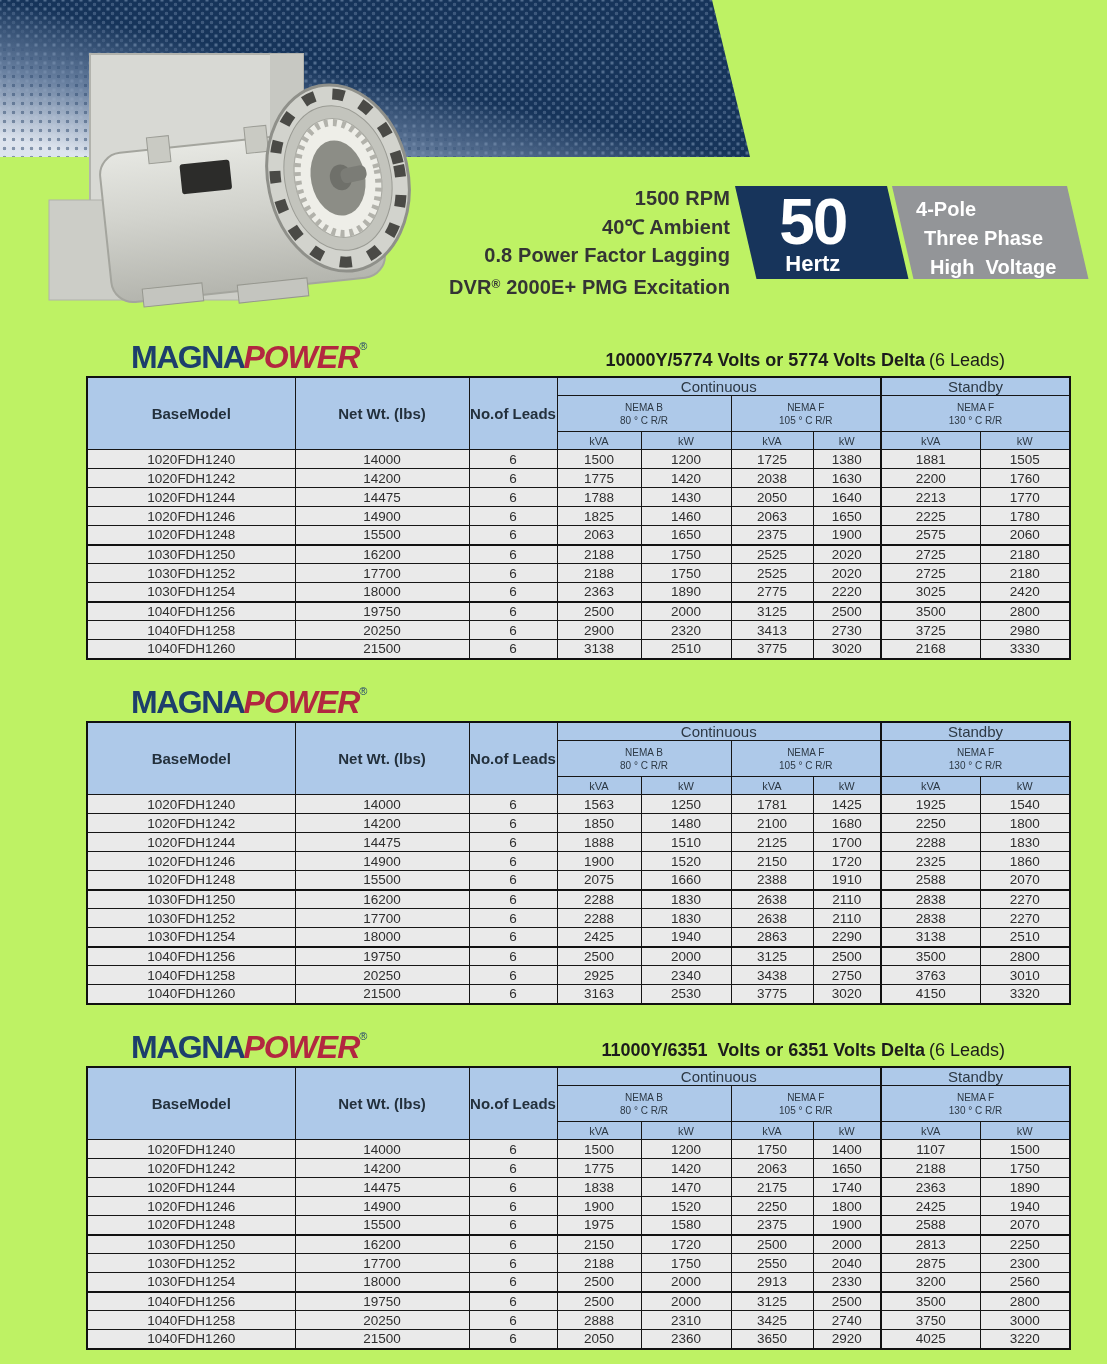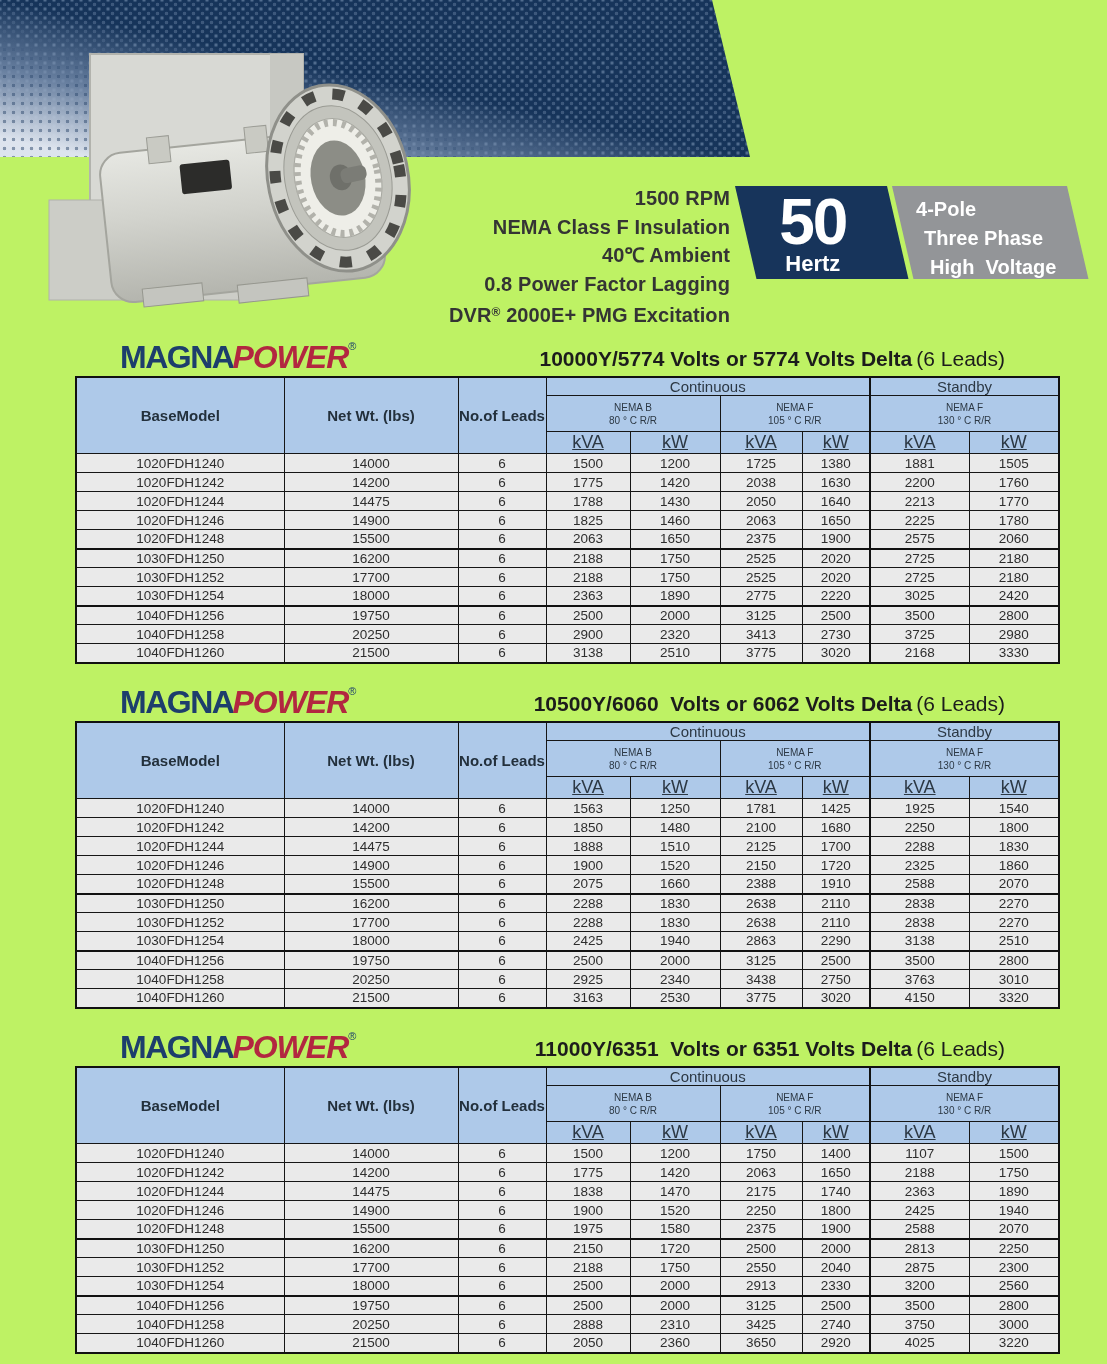--- a/index.html
+++ b/index.html
@@ -41,40 +41,40 @@
   .freq-value { display:block; text-align:center; color:#fff; font-size:64px; font-weight:800;
                 letter-spacing:-2px; line-height:56px; margin-top:8px; }
   .freq-unit  { display:block; text-align:center; color:#fff; font-size:22px; font-weight:700; margin-top:1px; }
   .badge-pole { left:892px; width:175px; background:#939598; }
   .pole-line { color:#fff; font-size:20px; font-weight:700; line-height:29px; white-space:pre; }
   .pole-line.l0 { margin-left:22px; margin-top:9px; }
   .pole-line.l1 { margin-left:30px; }
   .pole-line.l2 { margin-left:36px; }
 
   
-  .tsec { position:absolute; left:0; width:1107px; }
+  .tsec { position:absolute; left:0; width:1107px;padding-left:11px; }
   .tsec1 { top:333px; } .tsec2 { top:678px; } .tsec3 { top:1023px; }
   .block-head { display:flex; justify-content:space-between; align-items:flex-end;
                 margin:0 102px 3px 120px; height:40px; }
   .logo { white-space:nowrap; line-height:1; }
   .lg-magna { color:#1d3e6c; font-weight:700; font-size:32px; letter-spacing:-1.5px; }
   .lg-power { color:#b22740; font-weight:800; font-style:italic; font-size:32px; letter-spacing:-1px; margin-left:-1px; }
   .lg-reg   { color:#1d3e6c; font-size:11px; vertical-align:18px; }
-  .tbl-title { font-size:21px; color:#1c1c1c; padding-bottom:2px; }
+  .tbl-title { font-size:18px; color:#1c1c1c; padding-bottom:2px; }
   .tt-b { font-weight:700; white-space:pre; }
   .tt-r { font-weight:400; margin-left:4px; }
 
   table.spec-table { border-collapse:collapse; table-layout:fixed; width:983px;
                      margin-left:75px; border:2px solid #111; }
   .spec-table th, .spec-table td { border:1px solid #161616; text-align:center; vertical-align:middle; padding:0; }
   .spec-table thead th { background:#aec9e9; color:#2c3844; font-weight:400; }
   .spec-table th.main { font-weight:700; font-size:17px; color:#23303c; line-height:1.15; }
   .spec-table tr.h1 th { height:18px; font-size:15px; }
   .spec-table tr.h2 th { height:36px; font-size:10px; line-height:1.3; }
-  .spec-table tr.h3 th { height:18px; font-size:18px;text-decoration:underline; }
+  .spec-table tr.h3 th { height:18px; font-size:11px; }
   .spec-table tbody td { background:#eaeaea; height:19px; font-size:13.5px; color:#2e2e2e; }
   .spec-table tbody tr.group-start td { border-top:2.5px solid #111; }
   .spec-table .col-div { border-left:2.5px solid #111 !important; }
   col.c0{width:208px} col.c1{width:174px} col.c2{width:88px} col.c3{width:84px}
   col.c4{width:90px} col.c5{width:82px} col.c6{width:68px} col.c7{width:99px} col.c8{width:90px}
 </style>
 </head>
 <body>
 
 <div class="page">
@@ -107,21 +107,20 @@
       <ellipse cx="303" cy="138" rx="43" ry="60" fill="#eeeee8" stroke="#a7a8a1"></ellipse>
       <ellipse cx="303" cy="138" rx="40" ry="56" fill="none" stroke="#b2b2ab" stroke-width="7" stroke-dasharray="4 5"></ellipse>
       <ellipse cx="303" cy="138" rx="27" ry="38" fill="#8c8d86"></ellipse>
       <ellipse cx="306" cy="138" rx="11" ry="13" fill="#6f706a"></ellipse>
       <rect x="306" y="130" width="26" height="15" rx="6" fill="#7b7c76"></rect>
     </g>
   </svg>
 
   <div class="specs">
     <div>1500 RPM</div>
-    <div>NEMA Class F Insulation</div>
     <div>40℃ Ambient</div>
     <div>0.8 Power Factor Lagging</div>
     <div><span>DVR</span><sup>®</sup><span> 2000E+ PMG Excitation</span></div>
   </div>
 
   <div class="badge badge-freq">
     <div class="badge-inner">
       <span class="freq-value">50</span>
       <span class="freq-unit">Hertz</span>
     </div>
@@ -296,21 +295,20 @@
             <td class="col-div">2168</td>
             <td>3330</td>
           </tr>
         </tbody>
       </table>
   </div>
 
   <div class="tsec tsec2">
     <div class="block-head">
       <div class="logo"><span class="lg-magna">MAGNA</span><span class="lg-power">POWER</span><span class="lg-reg">®</span></div>
-      <div class="tbl-title"><span class="tt-b">10500Y/6060  Volts or 6062 Volts Delta</span><span class="tt-r">(6 Leads)</span></div>
     </div>
     <table class="spec-table">
       <colgroup>
           <col class="c0">
           <col class="c1">
           <col class="c2">
           <col class="c3">
           <col class="c4">
           <col class="c5">
           <col class="c6">

